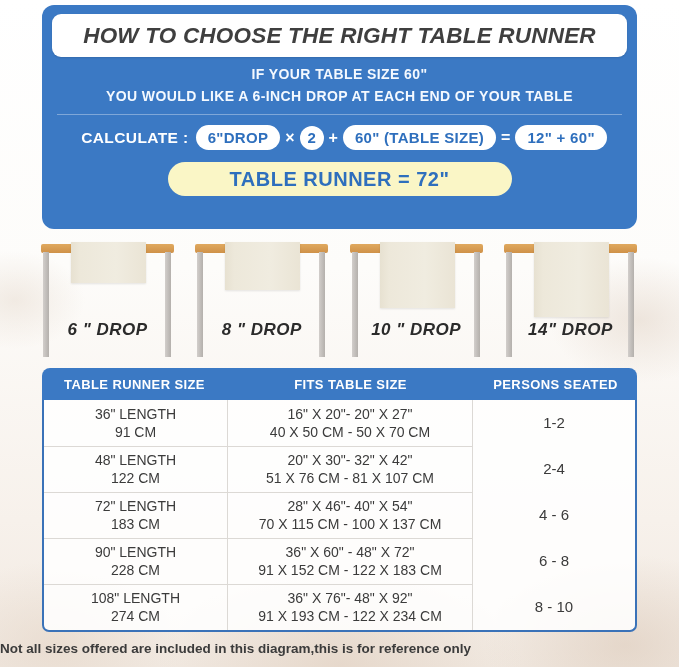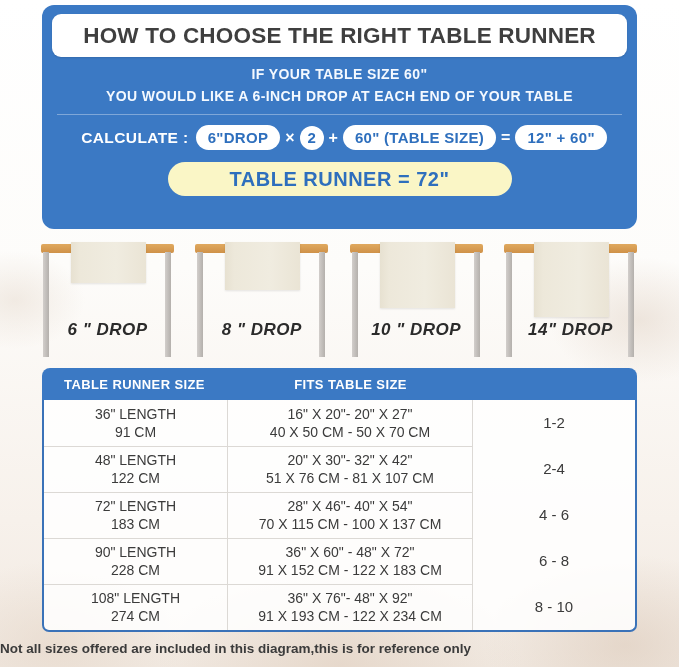--- a/index.html
+++ b/index.html
@@ -33,21 +33,21 @@
   .panel{
     position:absolute;z-index:2;left:42px;top:5px;width:595px;height:224px;
     background:var(--panel-blue);border-radius:12px;
   }
   .title-card{
     margin:9px 10px 7px;height:43px;background:#fff;border-radius:9px;
     display:flex;align-items:center;justify-content:center;
     box-shadow:0 1px 2px rgba(0,0,0,.12);
   }
   .title-card h1{
-    font-size:22.5px;font-weight:800;color:#3f3f3f;
+    font-size:22.5px;font-weight:800;font-style:italic;color:#3f3f3f;
     letter-spacing:.2px;white-space:nowrap;
   }
   .intro{
     text-align:center;color:#f4f9ff;font-weight:600;font-size:14px;
     letter-spacing:.4px;line-height:1.55;
   }
   .panel-divider{
     margin:7px 15px 0;border-top:1px solid rgba(255,255,255,.35);
   }
   .formula{
@@ -180,20 +180,21 @@
     <div class="leg leg-r"></div>
     <div class="runner drop-3"></div>
     <figcaption class="drop-label">14" DROP</figcaption>
   </figure>
 </section>
 
 <section class="size-table">
   <div class="st-header">
     <div class="hcell">TABLE RUNNER SIZE</div>
     <div class="hcell">FITS TABLE SIZE</div>
+    <div class="hcell">PERSONS SEATED</div>
   </div>
   <div class="st-body">
 
     <div class="trow">
       <div class="tcell">
         <div>36" LENGTH</div>
         <div>91 CM</div>
       </div>
       <div class="tcell mid">
         <div>16" X 20"- 20" X 27"</div>

